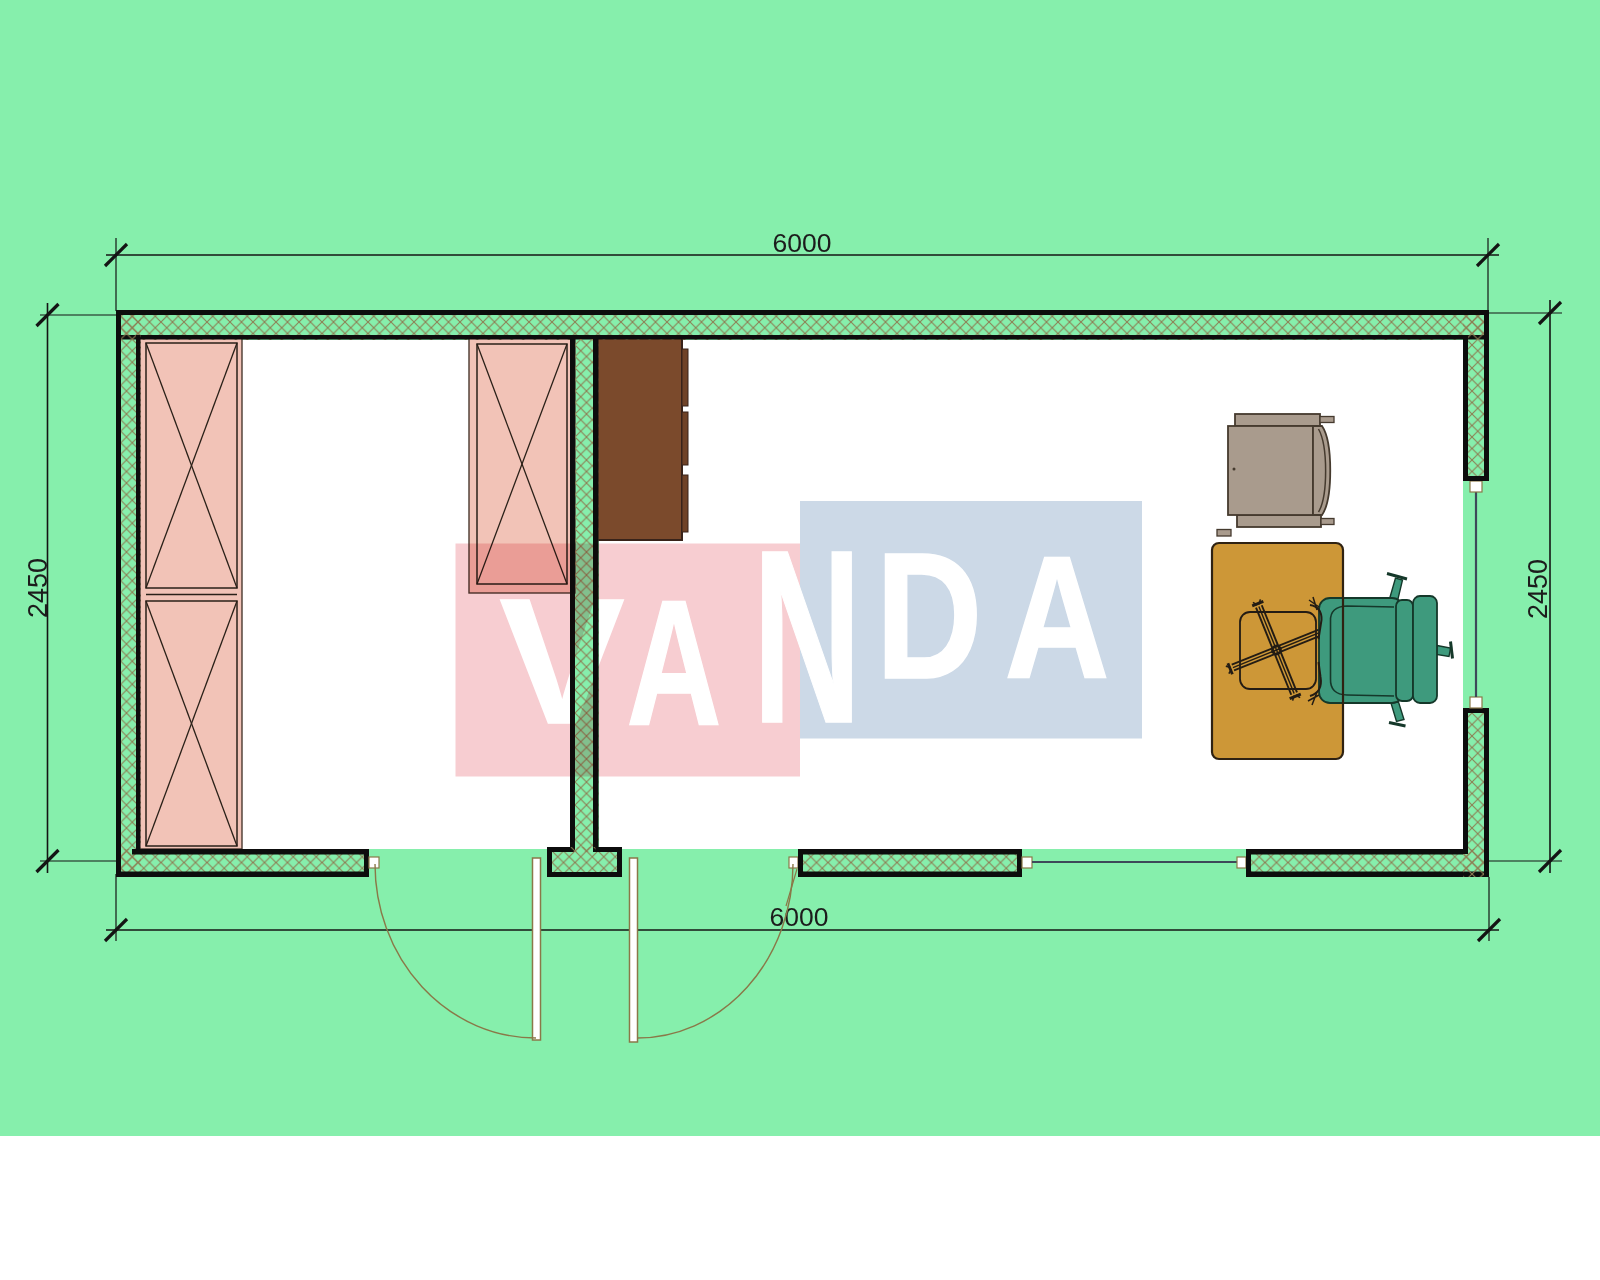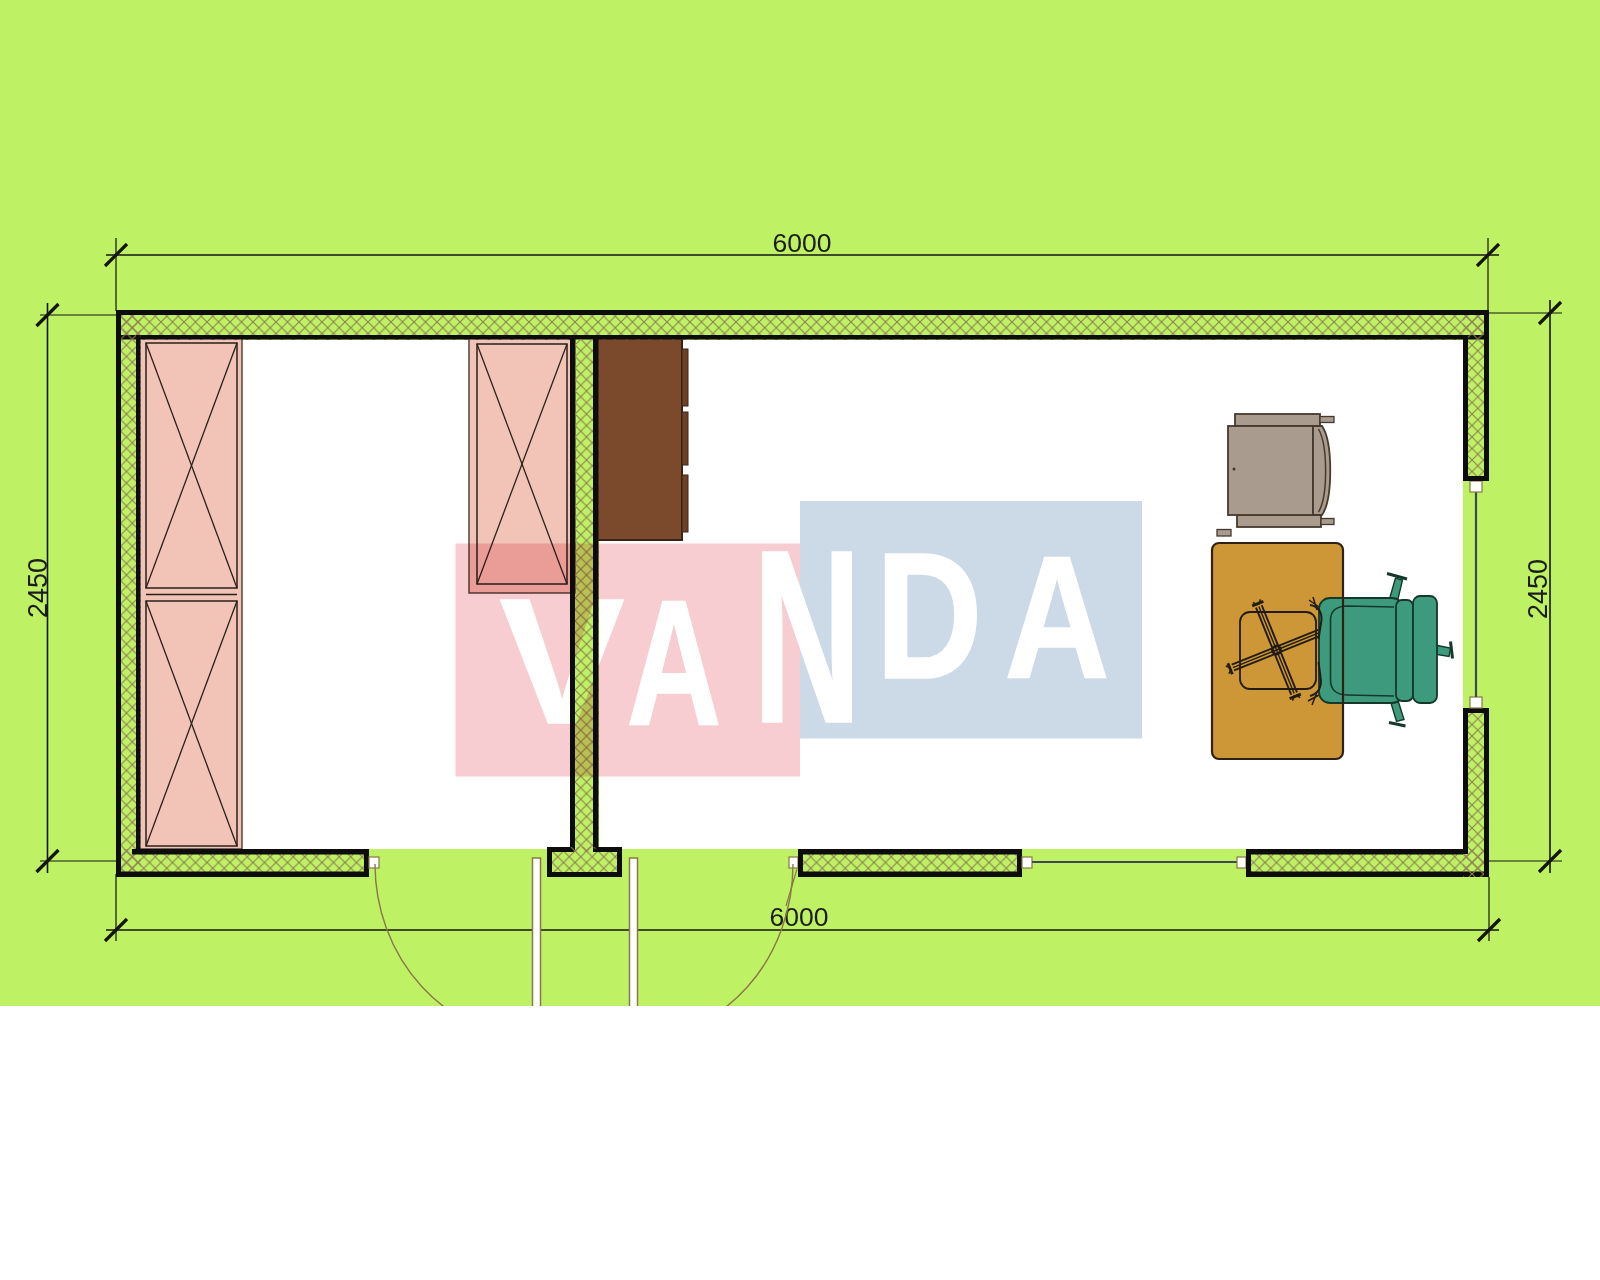--- a/index.html
+++ b/index.html
@@ -1,16 +1,16 @@
 <!DOCTYPE html>
 <html><head>
 <meta charset="utf-8">
 <style>
   html,body{margin:0;padding:0;background:#ffffff;}
-  .page{position:relative;width:1600px;height:1006px;background:#bef264;overflow:hidden;font-family:"Liberation Sans",sans-serif;text-decoration:underline;}
+  .page{position:relative;width:1600px;height:1136px;background:#86efac;overflow:hidden;font-family:"Liberation Sans",sans-serif;text-decoration:underline;}
   .wm{position:absolute;left:0;top:0;mix-blend-mode:multiply;}
 </style>
 </head>
 <body>
 <div class="page">
 <svg class="plan" width="1600" height="1280" viewBox="0 0 1600 1280">
   <defs>
     <pattern id="hatch" patternUnits="userSpaceOnUse" width="11.5" height="11.5">
       <path d="M0 0 L11.5 11.5 M11.5 0 L0 11.5" stroke="#8d7d53" stroke-width="1.1" fill="none"></path>
     </pattern>

